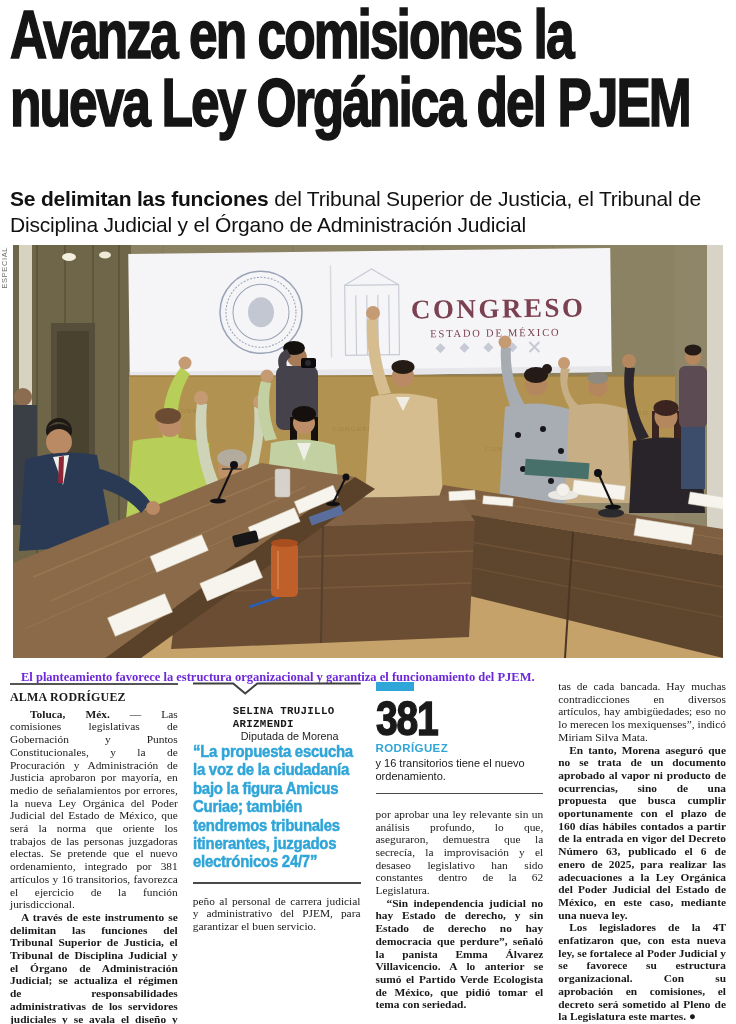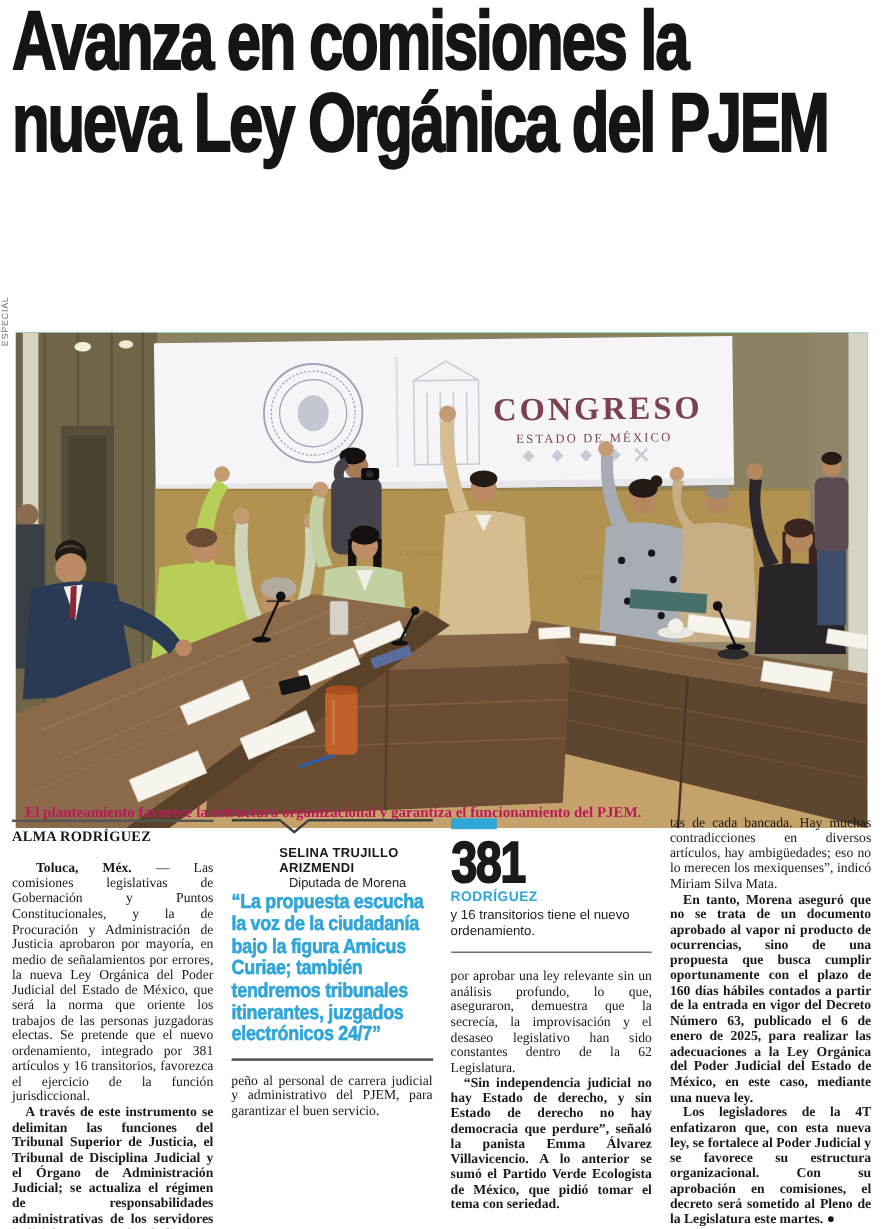--- a/index.html
+++ b/index.html
@@ -21,52 +21,52 @@
   .deck {
     position:absolute; left:10px; top:186px; width:714px;
     font-family:"Liberation Sans", sans-serif; font-size:21px;
     line-height:1.22; color:#111; letter-spacing:-0.2px;
   }
   .deck-bold { font-weight:700; }
 
   
   .photo-wrap {
     position:absolute; left:13px; top:245px; width:710px; height:413px;
-    overflow:hidden; background:#5eead4;margin-top:32px;
+    overflow:hidden; background:#a3a3a3;
   }
   .photo-credit {
     position:absolute; left:0px; top:247px;
     font-family:"Liberation Sans", sans-serif; font-size:7.5px; color:#707070;
     writing-mode:vertical-rl; transform:rotate(180deg); letter-spacing:0.6px;
   }
   .photo-caption {
     position:absolute; left:13px; top:662px; width:710px; margin:8px;
     font-family:"Liberation Serif", serif; font-weight:700; font-size:12.5px;
-    color:#be185d;
+    color:#6d28d9;
   }
 
   
   .columns {
     position:absolute; left:10px; top:680px; width:716px; height:344px;
     display:grid; grid-template-columns:repeat(4,1fr); column-gap:15px;
   }
   .col { font-size:11.4px; line-height:12.7px; text-align:justify; color:#191919; }
   .col p { margin:0; }
   .col p.indent { text-indent:11px;font-weight:bold; }
 
   .byline-rule { border:none; border-top:2px solid #555; margin:3px 0 6px; }
   .byline {
     font-family:"Liberation Serif", serif; font-weight:700; font-size:12px;
-    letter-spacing:0.2px; margin-bottom:14px;
+    letter-spacing:0.2px; margin-bottom:4px;
   }
   .dateline { font-weight:700;margin-left:20px; }
 
   .notch-svg { display:block; width:100%; height:13px; margin:2px 0 10px; }
   .pq-speaker {
-    font-family:Liberation Sans, sans-serif; font-weight:700;
+    font-family:Liberation Mono, monospace; font-weight:700;
     font-size:10.8px; letter-spacing:0.3px; margin:0 0 2px; text-align:left;padding-left:40px;
   }
   .pq-role {
     font-family:"Liberation Sans", sans-serif; font-size:10.8px; color:#222;
     margin:0 0 11px; text-align:left;padding-left:48px;
   }
   .pq-text {
     font-family:"Liberation Sans", sans-serif; font-weight:700; font-size:17px;
     line-height:1.08; color:#2fa5d8; letter-spacing:-0.3px; margin:0;
     width:114%; transform:scale(0.88,1); transform-origin:0 0; text-align:left;
@@ -92,20 +92,23 @@
   .stat-rule { border:none; border-top:1.5px solid #4a4a4a; margin:9px 0 14px; }
 </style>
 </head>
 <body>
 
 <div class="page">
 
   <h1 class="headline">Avanza en comisiones la
 nueva Ley Orgánica del PJEM</h1>
 
+  <div class="deck">
+    <span class="deck-bold">Se delimitan las funciones</span><span> del Tribunal Superior de Justicia, el Tribunal de Disciplina Judicial y el Órgano de Administración Judicial</span>
+  </div>
 
   <div class="photo-credit">ESPECIAL</div>
 
   <div class="photo-wrap">
     <svg width="710" height="413" viewBox="0 0 710 413">
 
       <g>
         <rect x="0" y="0" width="710" height="413" fill="#93896a"></rect>
         <rect x="0" y="0" width="710" height="150" fill="#8b8163"></rect>
         <line x1="150" y1="0" x2="150" y2="235" stroke="#847a5d" stroke-width="1"></line>

